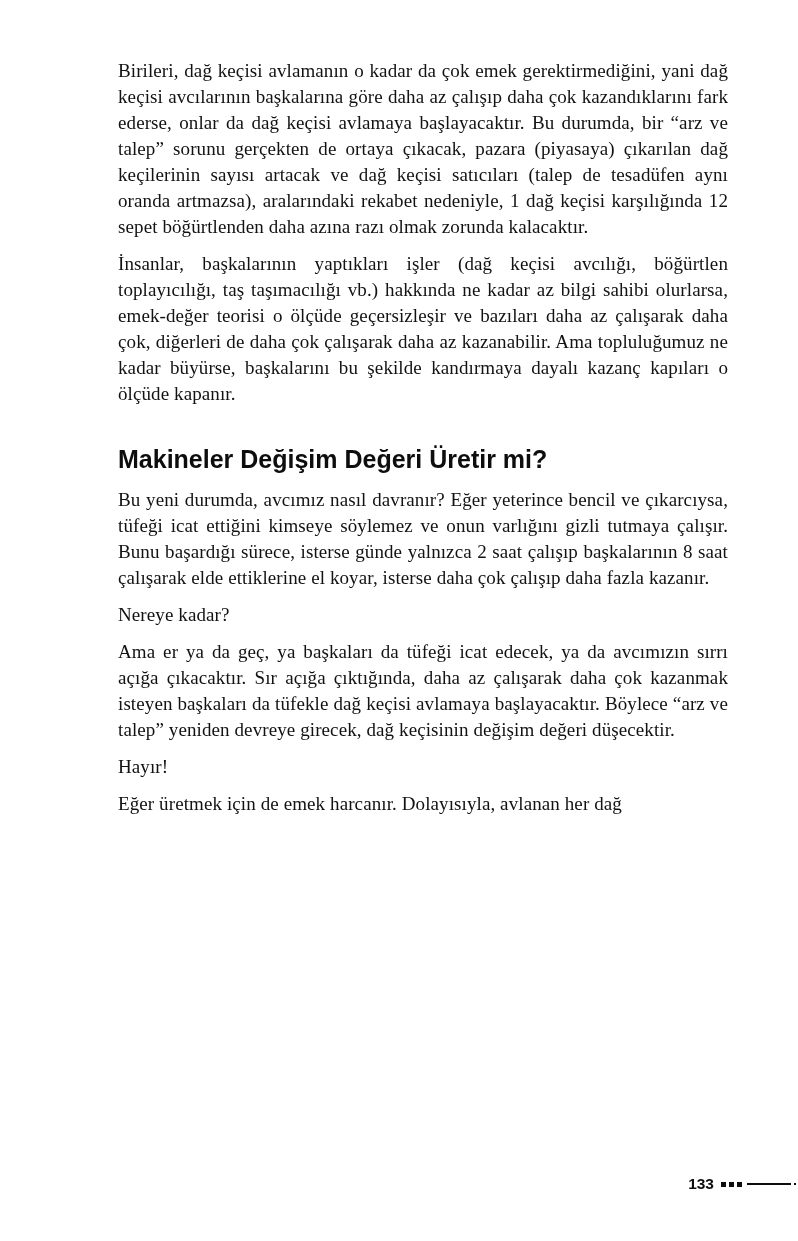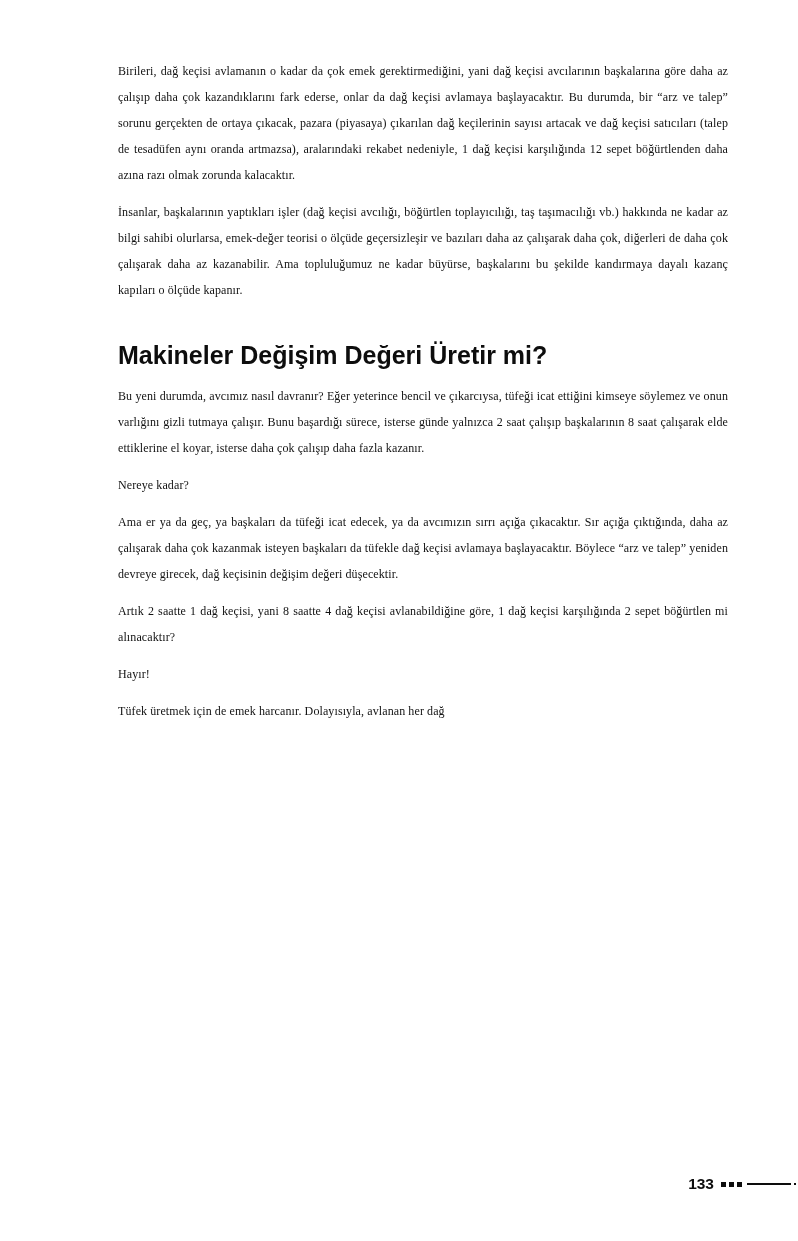--- a/index.html
+++ b/index.html
@@ -15,21 +15,21 @@
     color: #121212;
     overflow: hidden;
   }
   .page {
     position: absolute;
     left: 118px;
     top: 58px;
     width: 610px;
   }
   .para {
-    font-size: 12px;
+    font-size: 19px;
     line-height: 26px;
     text-align: justify;
     margin: 0 0 11px 0;
     letter-spacing: 0.1px;
   }
   .section-heading {
     font-family: "Liberation Sans", "DejaVu Sans", sans-serif;
     font-weight: bold;
     font-size: 25px;
     line-height: 24px;
@@ -80,23 +80,22 @@
 <div class="page">
 
   <p class="para">Birileri, dağ keçisi avlamanın o kadar da çok emek gerektirmediğini, yani dağ keçisi avcılarının başkalarına göre daha az çalışıp daha çok kazandıklarını fark ederse, onlar da dağ keçisi avlamaya başlayacaktır. Bu durumda, bir “arz ve talep” sorunu gerçekten de ortaya çıkacak, pazara (piyasaya) çıkarılan dağ keçilerinin sayısı artacak ve dağ keçisi satıcıları (talep de tesadüfen aynı oranda artmazsa), aralarındaki rekabet nedeniyle, 1 dağ keçisi karşılığında 12 sepet böğürtlenden daha azına razı olmak zorunda kalacaktır.</p>
   <p class="para">İnsanlar, başkalarının yaptıkları işler (dağ keçisi avcılığı, böğürtlen toplayıcılığı, taş taşımacılığı vb.) hakkında ne kadar az bilgi sahibi olurlarsa, emek-değer teorisi o ölçüde geçersizleşir ve bazıları daha az çalışarak daha çok, diğerleri de daha çok çalışarak daha az kazanabilir. Ama topluluğumuz ne kadar büyürse, başkalarını bu şekilde kandırmaya dayalı kazanç kapıları o ölçüde kapanır.</p>
 
   <h2 class="section-heading">Makineler Değişim Değeri Üretir mi?</h2>
 
   <p class="para">Bu yeni durumda, avcımız nasıl davranır? Eğer yeterince bencil ve çıkarcıysa, tüfeği icat ettiğini kimseye söylemez ve onun varlığını gizli tutmaya çalışır. Bunu başardığı sürece, isterse günde yalnızca 2 saat çalışıp başkalarının 8 saat çalışarak elde ettiklerine el koyar, isterse daha çok çalışıp daha fazla kazanır.</p>
   <p class="para">Nereye kadar?</p>
   <p class="para">Ama er ya da geç, ya başkaları da tüfeği icat edecek, ya da avcımızın sırrı açığa çıkacaktır. Sır açığa çıktığında, daha az çalışarak daha çok kazanmak isteyen başkaları da tüfekle dağ keçisi avlamaya başlayacaktır. Böylece “arz ve talep” yeniden devreye girecek, dağ keçisinin değişim değeri düşecektir.</p>
-  <p class="para">Artık 2 saatte 1 dağ keçisi, yani 8 saatte 4 dağ keçisi avlanabildiğine göre, 1 dağ keçisi karşılığında 2 sepet böğürtlen mi alınacaktır?</p>
   <p class="para">Hayır!</p>
-  <p class="para">Tüfek üretmek için de emek harcanır. Dolayısıyla, avlanan her dağ</p>
+  <p class="para">Eğer üretmek için de emek harcanır. Dolayısıyla, avlanan her dağ</p>
 
 </div>
 
 <div class="footer">
   <span class="page-number">133</span>
   <span class="ornament">
     <span class="sq"></span>
       <span class="sq"></span>
       <span class="sq"></span>
     <span class="bar"></span>

